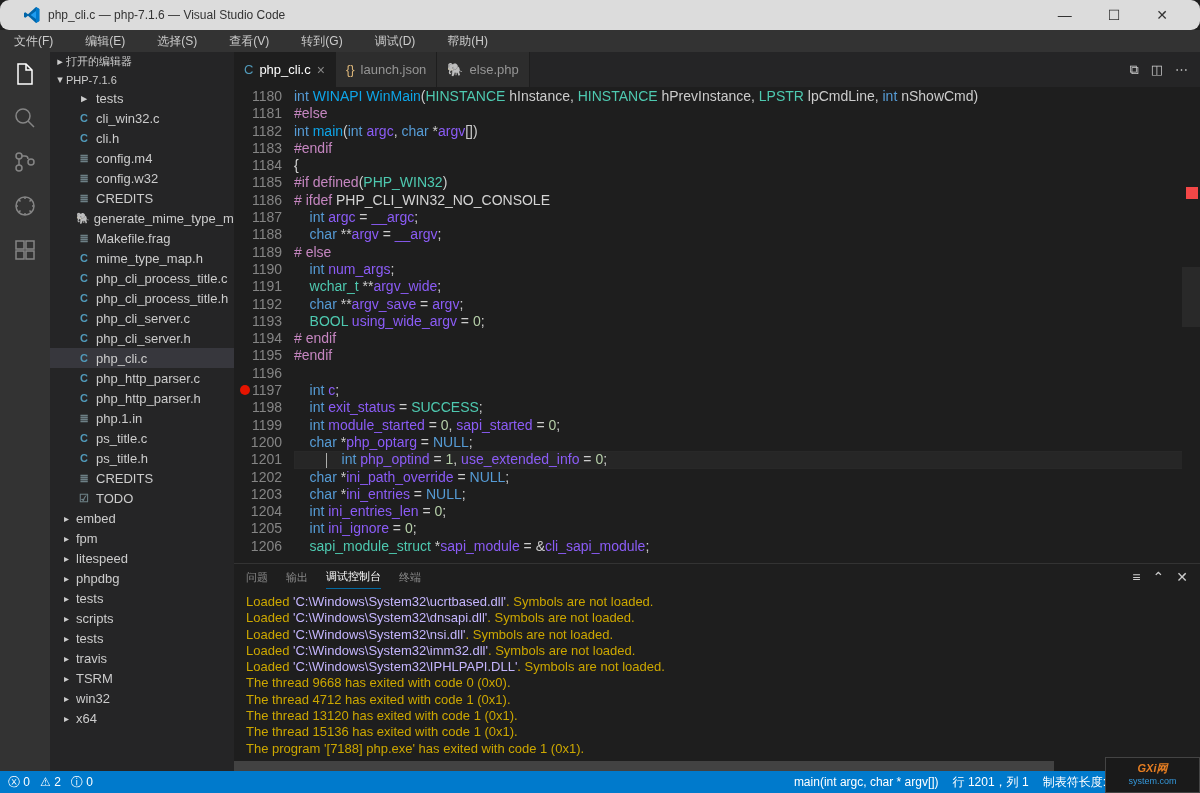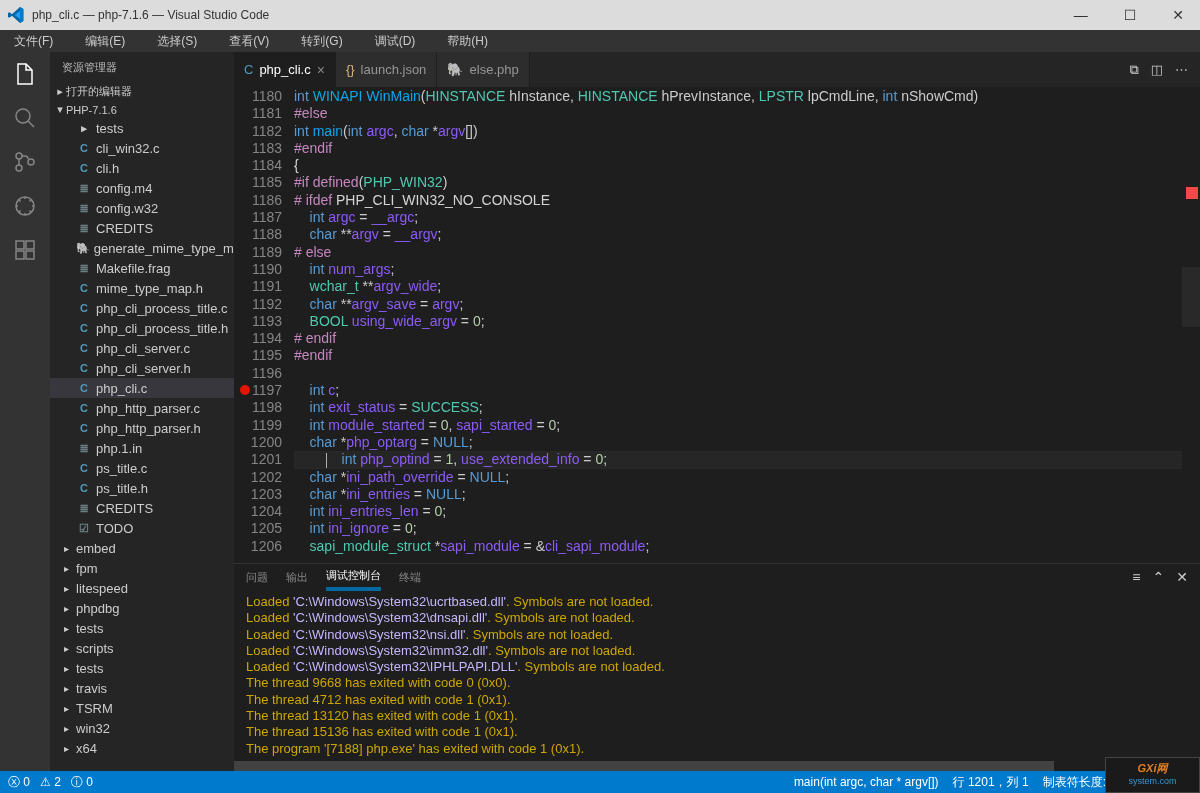--- a/index.html
+++ b/index.html
@@ -1,18 +1,18 @@
 <!DOCTYPE html>
 <html><head>
 <meta charset="utf-8">
 <style>
 * { margin: 0; padding: 0; box-sizing: border-box; font-family: "Segoe UI", "Microsoft YaHei", sans-serif; }
 body { width: 1200px; height: 793px; background: #1e1e1e; color: #cccccc; font-size: 13px; overflow: hidden; position: relative; }
 
-.titlebar { height: 30px; background: #dcdcdc; display: flex; align-items: center; padding: 0 8px; color: #333; font-size: 12px; }
+.titlebar { height: 30px; background: #dcdcdc; display: flex; align-items: center; padding: 0 24px; color: #333; font-size: 12px; border-radius: 9px; }
 .titlebar .vs-icon { width: 16px; height: 16px; margin-right: 8px; }
 .titlebar .controls { margin-left: auto; display: flex; gap: 20px; font-size: 14px; }
 .titlebar .controls span { cursor: pointer; padding: 0 8px; }
 
 .menubar { height: 22px; background: #333333; display: flex; align-items: center; padding: 0 8px; gap: 20px; font-size: 12px; }
 .menubar span { padding: 2px 6px; cursor: pointer; color: #ccc; }
 
 .main { display: flex; height: calc(100% - 30px - 22px - 22px); }
 
 .activitybar { width: 50px; background: #333333; display: flex; flex-direction: column; align-items: center; padding-top: 10px; gap: 20px; }
@@ -56,21 +56,21 @@
 .k-var { color: #8b5cf6; }
 .k-def { color: #d4d4d4; }
 
 .minimap { position: absolute; right: 0; top: 0; width: 18px; height: 100%; background: #1e1e1e; }
 .minimap .sq { position: absolute; right: 2px; width: 12px; height: 12px; background: #f44747; }
 .minimap .viewport { position: absolute; right: 0; width: 18px; height: 60px; background: rgba(255,255,255,0.05); }
 
 .panel { height: 198px; background: #1e1e1e; border-top: 1px solid #333; display: flex; flex-direction: column; }
 .panel-tabs { height: 30px; display: flex; align-items: center; padding: 0 12px; gap: 18px; font-size: 11px; color: #888; }
 .panel-tabs span { cursor: pointer; padding-bottom: 4px; }
-.panel-tabs span.active { color: #fff; border-bottom: 4px solid #0369a1; }
+.panel-tabs span.active { color: #fff; border-bottom: 1px solid #0369a1; }
 .panel-tabs .pactions { margin-left: auto; display: flex; gap: 12px; font-size: 14px; color: #ccc; }
 .panel-content { flex: 1; overflow: hidden; font-family: Consolas, monospace; font-size: 13px; line-height: 16.3px; padding: 0 12px; white-space: pre; }
 .panel-content .loaded { color: #cca700; }
 .panel-content .path { color: #c4b5fd; }
 
 .hscroll { height: 10px; background: #1e1e1e; position: relative; }
 .hscroll .thumb { position: absolute; left: 0; height: 100%; width: 820px; background: rgba(121,121,121,0.4); }
 
 .statusbar { height: 22px; background: #007acc; display: flex; align-items: center; color: #fff; font-size: 12px; padding: 0 8px; gap: 10px; }
 .statusbar .right { margin-left: auto; display: flex; gap: 14px; align-items: center; }
@@ -141,21 +141,20 @@
         <svg width="24" height="24" viewBox="0 0 24 24" fill="none" stroke="currentColor" stroke-width="1.5">
           <rect x="3" y="3" width="8" height="8"></rect>
           <rect x="13" y="3" width="8" height="8"></rect>
           <rect x="3" y="13" width="8" height="8"></rect>
           <rect x="13" y="13" width="8" height="8"></rect>
         </svg>
       </div>
   </div>
 
   <div class="sidebar">
-    <div class="sidebar-title">资源管理器</div>
     <div class="side-header">
         <span class="arrow">▸</span>
         <span>打开的编辑器</span>
       </div>
     <div class="side-header">
         <span class="arrow">▾</span>
         <span>PHP-7.1.6</span>
       </div>
     <div class="tree" id="file-tree">
         <div class="tree-item" style="padding-left: 26px;">

